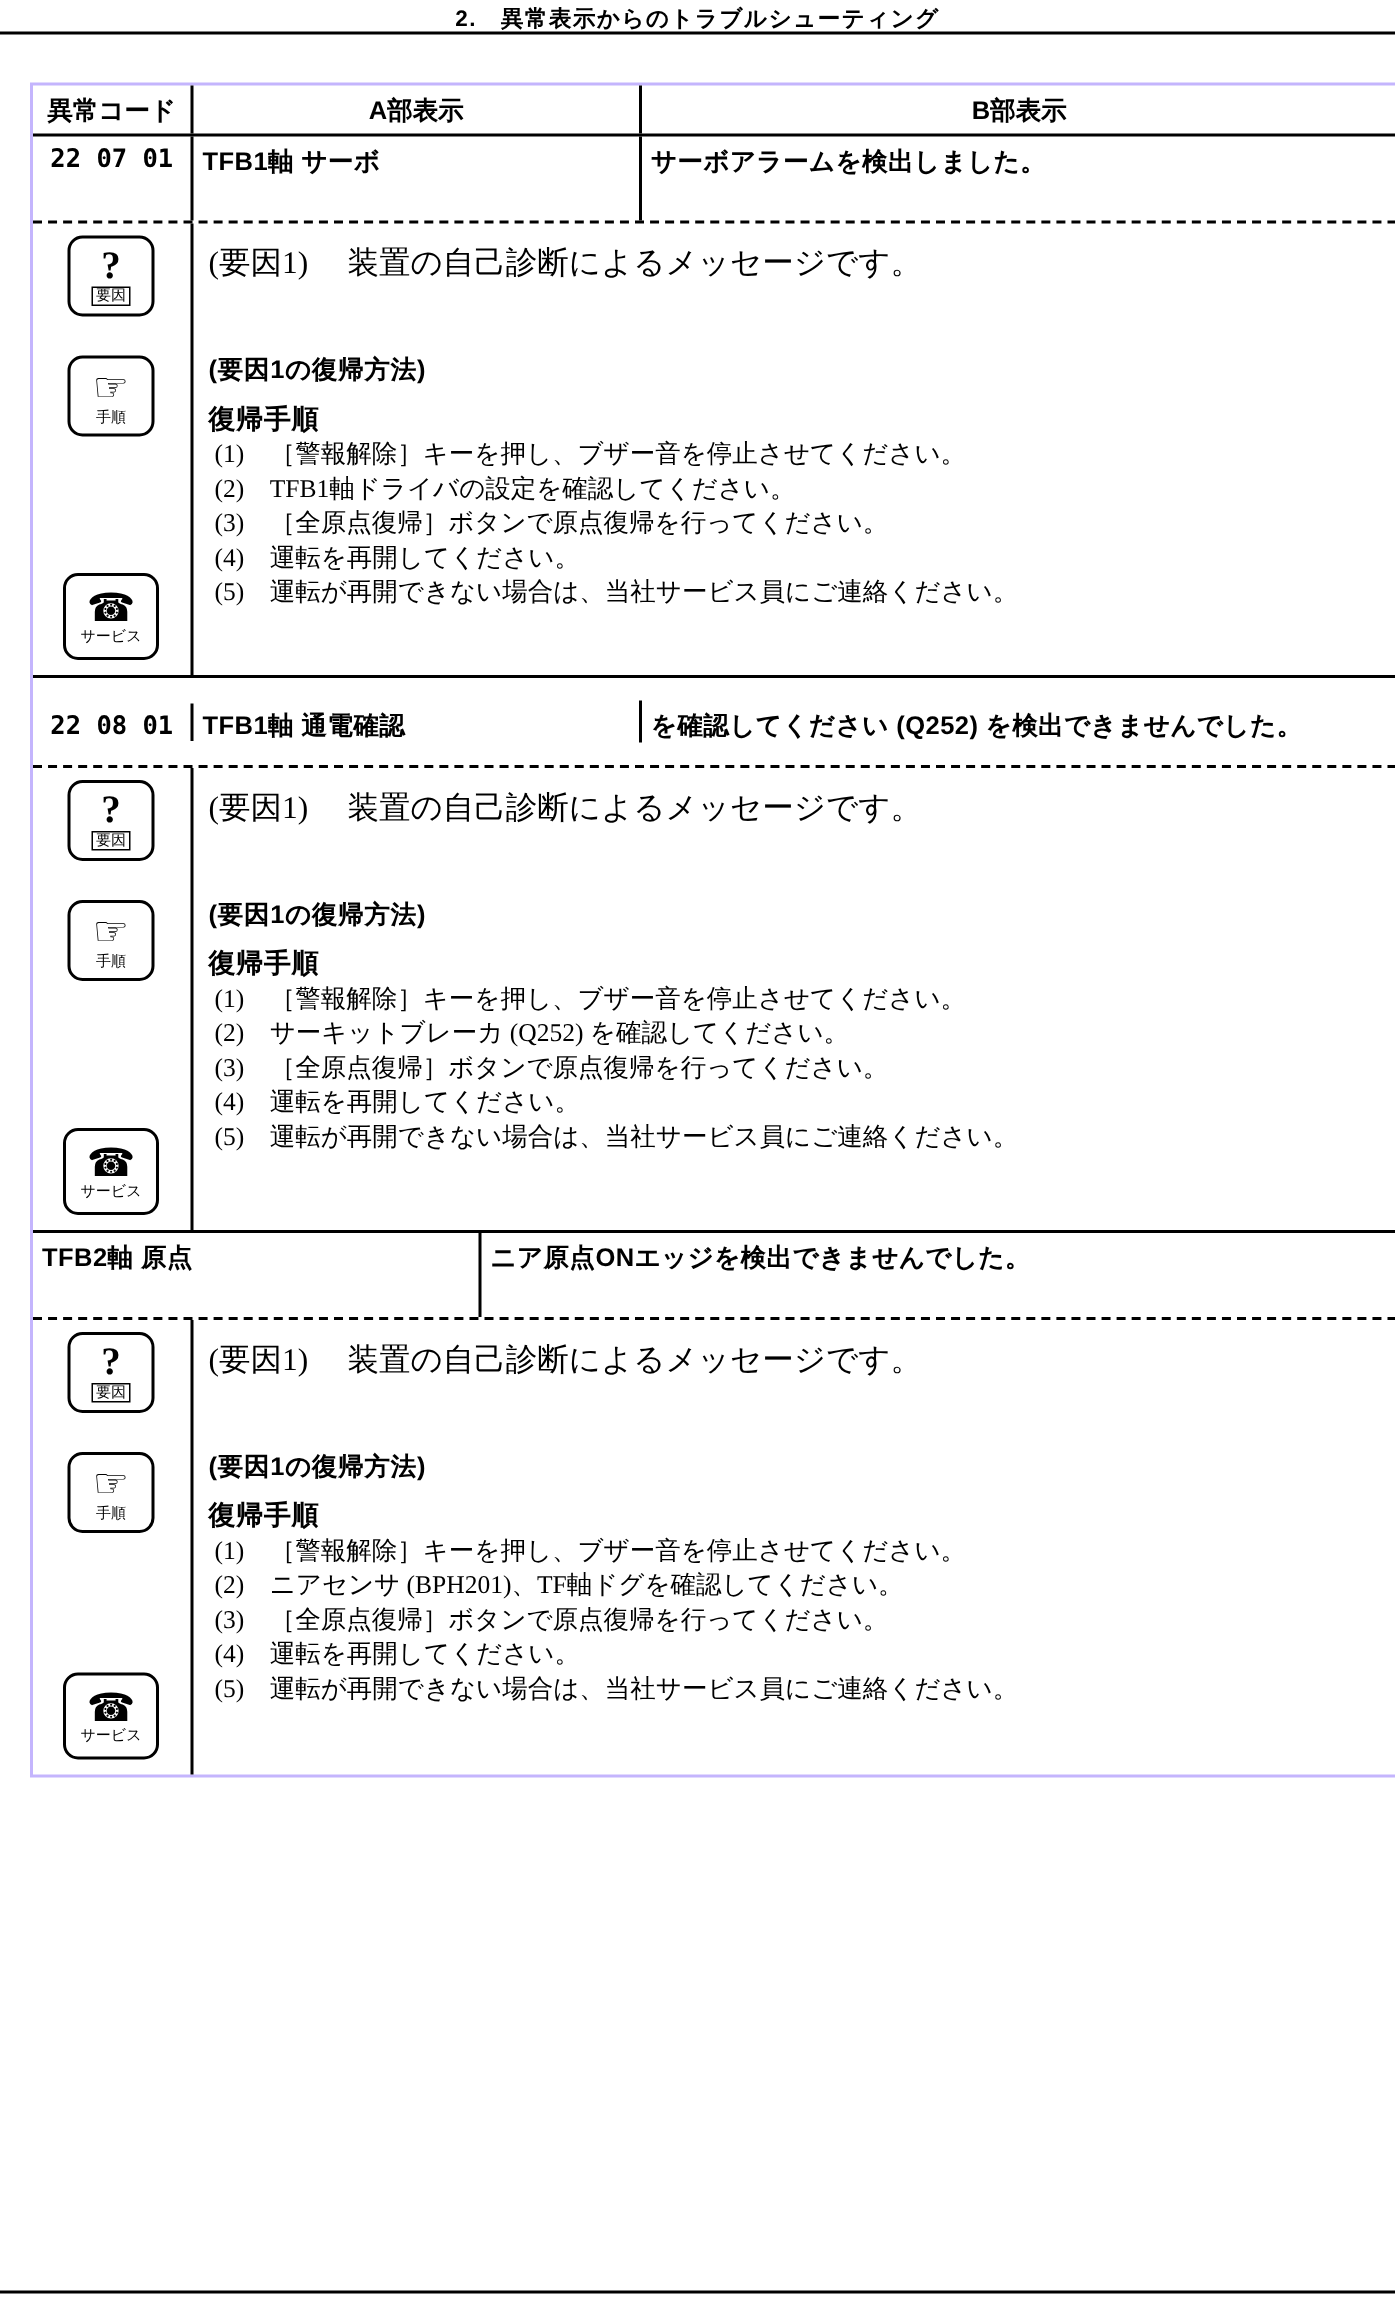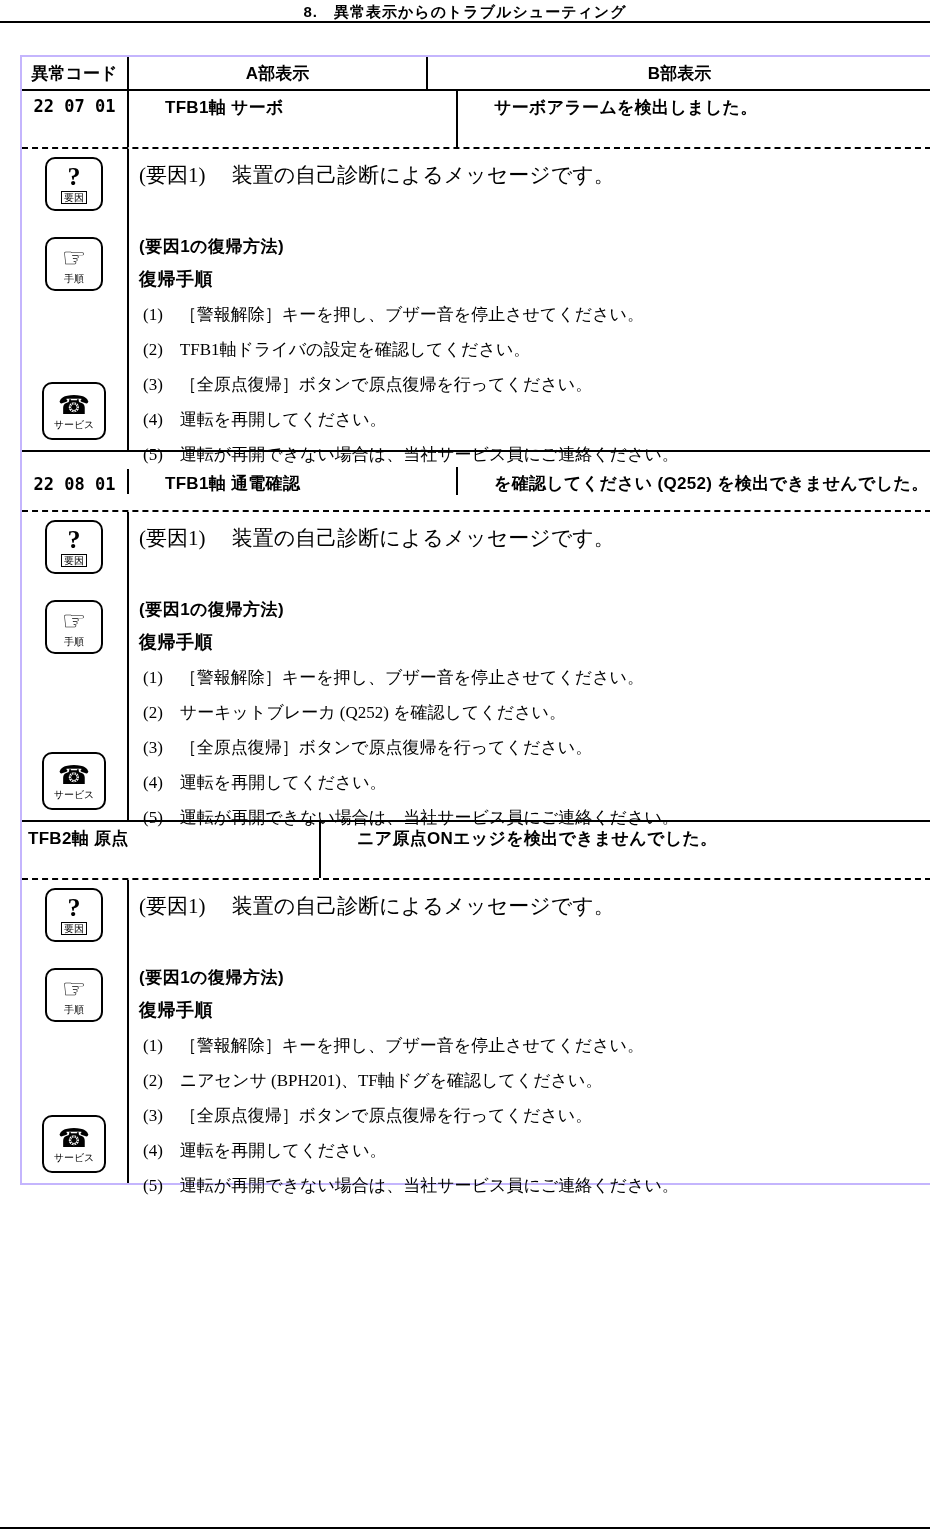--- a/index.html
+++ b/index.html
@@ -29,21 +29,21 @@
   }
   .row { display: flex; width: 100%; }
   .header-row { height: 34px; border-bottom: 2px solid #000; }
   .header-row .cell {
     display: flex; align-items: center; justify-content: center;
     font-size: 17px; font-weight: bold;
   }
   .cell-code { width: 107px; border-right: 2px solid #000; flex: none; }
   .cell-a    { width: 299px; border-right: 2px solid #000; flex: none; }
   .cell-b    { flex: 1; }
-  .code-row { border-bottom: 2px dashed #000; gap: 30px; }
+  .code-row { border-bottom: 2px dashed #000; }
   .code-row .cell { padding-top: 5px; font-size: 17px; font-weight: bold; }
   .code-row .cell-code {
     font-family: "DejaVu Sans Mono", monospace;
     text-align: center; letter-spacing: 0px; font-weight: bold;
   }
   .code-row .cell-a, .code-row .cell-b { padding-left: 6px; letter-spacing: 0.3px; }
   .h58 { height: 58px; } .h60 { height: 60px; align-items: center; }
   .detail-row { border-bottom: 2px solid #000; }
   .detail-row.last { border-bottom: none; }
   .d303 { height: 303px; } .d310 { height: 310px; }
@@ -73,27 +73,27 @@
   .recovery-title {
     font-size: 17px; font-weight: bold; letter-spacing: 0.5px;
     margin: 46px 0 0 2px; white-space: nowrap;
   }
   .procedure-title {
     font-size: 18px; font-weight: bold; letter-spacing: 0.5px;
     margin: 9px 0 0 2px; white-space: nowrap;
   }
   .step {
     font-family: "Liberation Serif", serif;
-    font-size: 17px; margin: 12px 0 0 6px; white-space: nowrap;
+    font-size: 17px; margin: 0 0 0 6px; white-space: nowrap;
   }
 </style>
 </head>
 <body>
 
-<div class="page-title">8.　異常表示からのトラブルシューティング</div>
+<div class="page-title">2.　異常表示からのトラブルシューティング</div>
 <div class="top-rule"></div>
 
 <div class="err-table">
 
   <div class="row header-row">
     <div class="cell cell-code">異常コード</div>
     <div class="cell cell-a">A部表示</div>
     <div class="cell cell-b">B部表示</div>
   </div>
 

